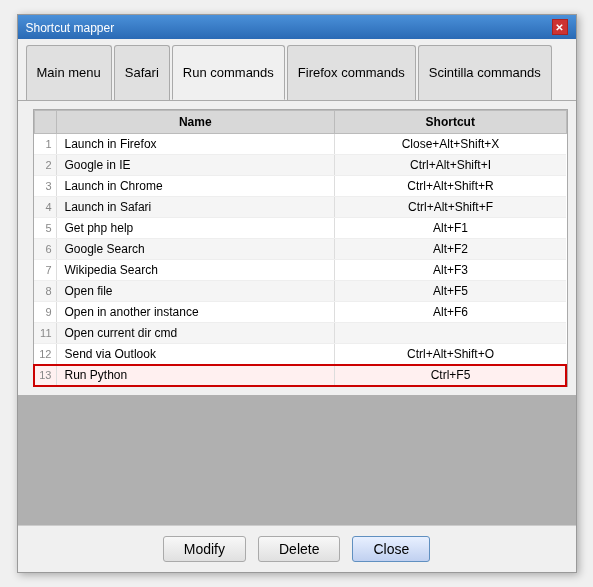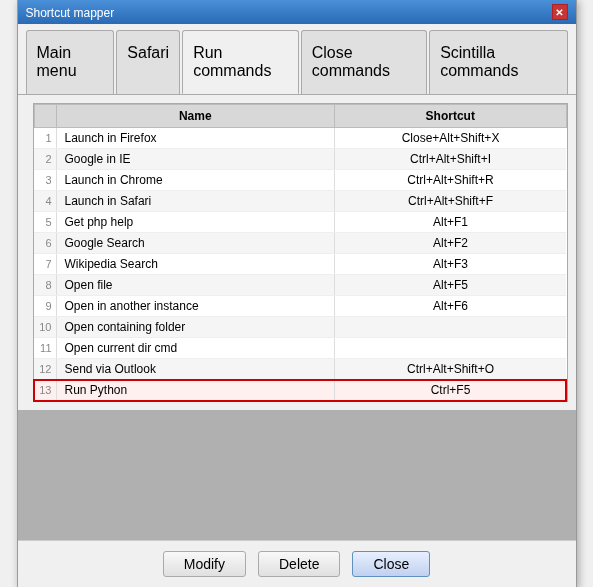--- a/index.html
+++ b/index.html
@@ -47,25 +47,25 @@
       font-weight: bold;
     }
     .tabs-bar {
       display: flex;
       background: #f0f0f0;
       padding: 6px 8px 0 8px;
       gap: 2px;
       border-bottom: 1px solid #aaa;
     }
     .tab {
-      padding: 13px 10px;
+      padding: 19px 10px;
       border: 1px solid #aaa;
       background: #e0e0e0;
       cursor: pointer;
-      font-size: 16px;
+      font-size: 13px;
       border-bottom: none;
       border-radius: 3px 3px 0 0;
     }
     .tab.active {
       background: #f0f0f0;
       border-bottom: 1px solid #f0f0f0;
       font-weight: normal;
       z-index: 1;
     }
     .content-area {
@@ -156,21 +156,21 @@
     <span>Shortcut mapper</span>
     <div class="title-bar-controls">
       <div class="title-btn">✕</div>
     </div>
   </div>
 
   <div class="tabs-bar">
     <div class="tab">Main menu</div>
     <div class="tab">Safari</div>
     <div class="tab active">Run commands</div>
-    <div class="tab">Close commands</div>
+    <div class="tab">Firefox commands</div>
     <div class="tab">Scintilla commands</div>
   </div>
 
   <div class="content-area">
     <div class="table-container">
       <table>
         <thead>
           <tr>
             <th style="width:22px;"></th>
             <th class="name-col">Name</th>
@@ -217,25 +217,20 @@
               <td class="row-num">8</td>
               <td class="row-name">Open file</td>
               <td class="row-shortcut">Alt+F5</td>
             </tr>
             <tr>
               <td class="row-num">9</td>
               <td class="row-name">Open in another instance</td>
               <td class="row-shortcut">Alt+F6</td>
             </tr>
             <tr>
-              <td class="row-num">10</td>
-              <td class="row-name">Open containing folder</td>
-              <td class="row-shortcut"></td>
-            </tr>
-            <tr>
               <td class="row-num">11</td>
               <td class="row-name">Open current dir cmd</td>
               <td class="row-shortcut"></td>
             </tr>
             <tr>
               <td class="row-num">12</td>
               <td class="row-name">Send via Outlook</td>
               <td class="row-shortcut">Ctrl+Alt+Shift+O</td>
             </tr>
             <tr class="selected">

